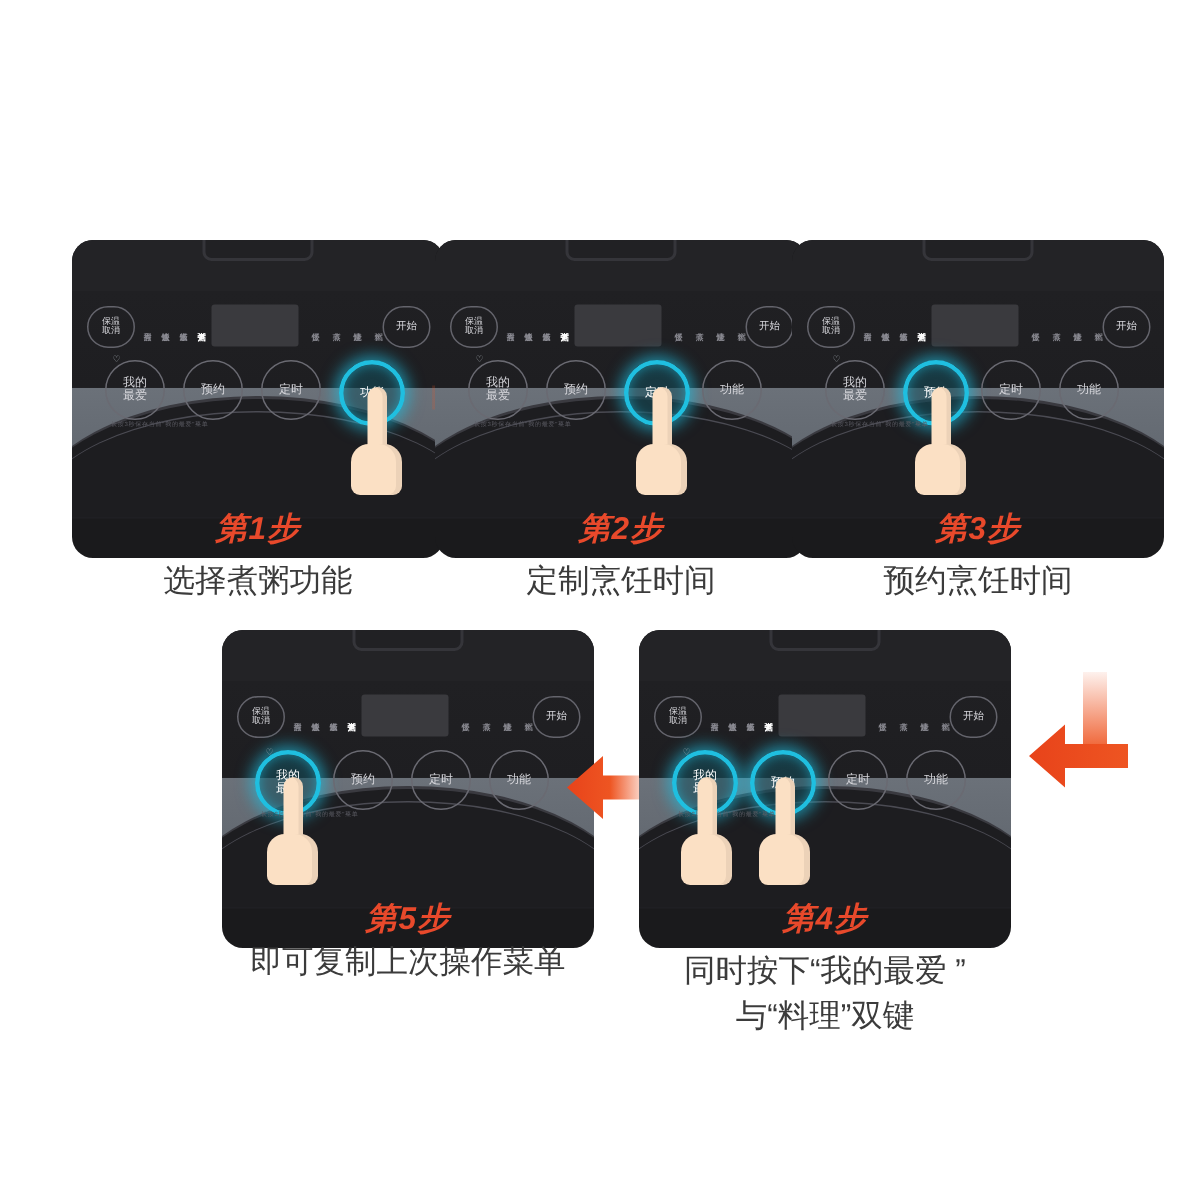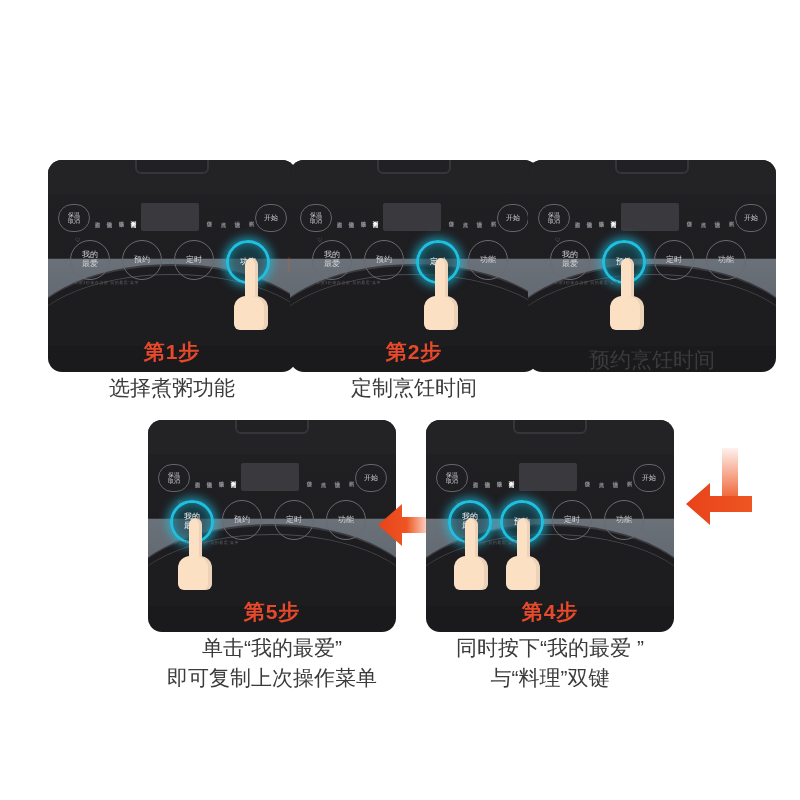--- a/index.html
+++ b/index.html
@@ -107,21 +107,21 @@
     width:34px;height:34px;background:#fbe0c4;border-radius:12px 12px 6px 6px;
     margin-top:-4px;box-shadow:inset -4px 0 0 rgba(0,0,0,.06);
   }
 
   
   .arrow{position:absolute;}
 
   
   .cap{position:absolute;text-align:center;width:248px;}
   .cap .step{
-    font-size:21px;font-weight:bold;color:#e8492b;letter-spacing:1px;
+    font-size:21px;font-weight:bold;color:#e8492b;letter-spacing:1px;font-style:italic;
   }
   .cap .desc{
     font-size:21px;color:#3b3b3b;margin-top:8px;line-height:1.35;
     white-space:nowrap;
   }
 
   
   .banner{
     position:absolute;left:104px;top:728px;width:592px;height:48px;
     border:2px dashed #b9b9b9;border-radius:26px;
@@ -290,20 +290,21 @@
 
   <div class="cap" style="left:48px;top:338px;">
     <div class="step">第1步</div>
     <div class="desc">选择煮粥功能</div>
   </div>
   <div class="cap" style="left:290px;top:338px;">
     <div class="step">第2步</div>
     <div class="desc">定制烹饪时间</div>
   </div>
   <div class="cap" style="left:528px;top:338px;">
+    <div class="step">第3步</div>
     <div class="desc">预约烹饪时间</div>
   </div>
 
   <div class="row row2">
 
     <div class="panel" style="left:148px;top:0;">
       <div class="lid"></div>
       <div class="body">
         <div class="facecurve"></div>
         <div class="facecurve2"></div>
@@ -412,21 +413,20 @@
           </linearGradient>
         </defs>
         <rect x="36" y="0" width="16" height="56" fill="url(#ag3a)"></rect>
         <path d="M66 48 H24 V35 L0 56 L24 77 V64 H66 Z" fill="url(#ag3b)"></path>
       </svg>
     </div>
   </div>
 
   <div class="cap" style="left:148px;top:598px;">
     <div class="step">第5步</div>
-    <div class="desc">单击“我的最爱”</div>
     <div class="desc" style="margin-top:2px;">即可复制上次操作菜单</div>
   </div>
   <div class="cap" style="left:426px;top:598px;">
     <div class="step">第4步</div>
     <div class="desc">同时按下“我的最爱 ”</div>
     <div class="desc" style="margin-top:2px;">与“料理”双键</div>
   </div>
 
 
 </div>

